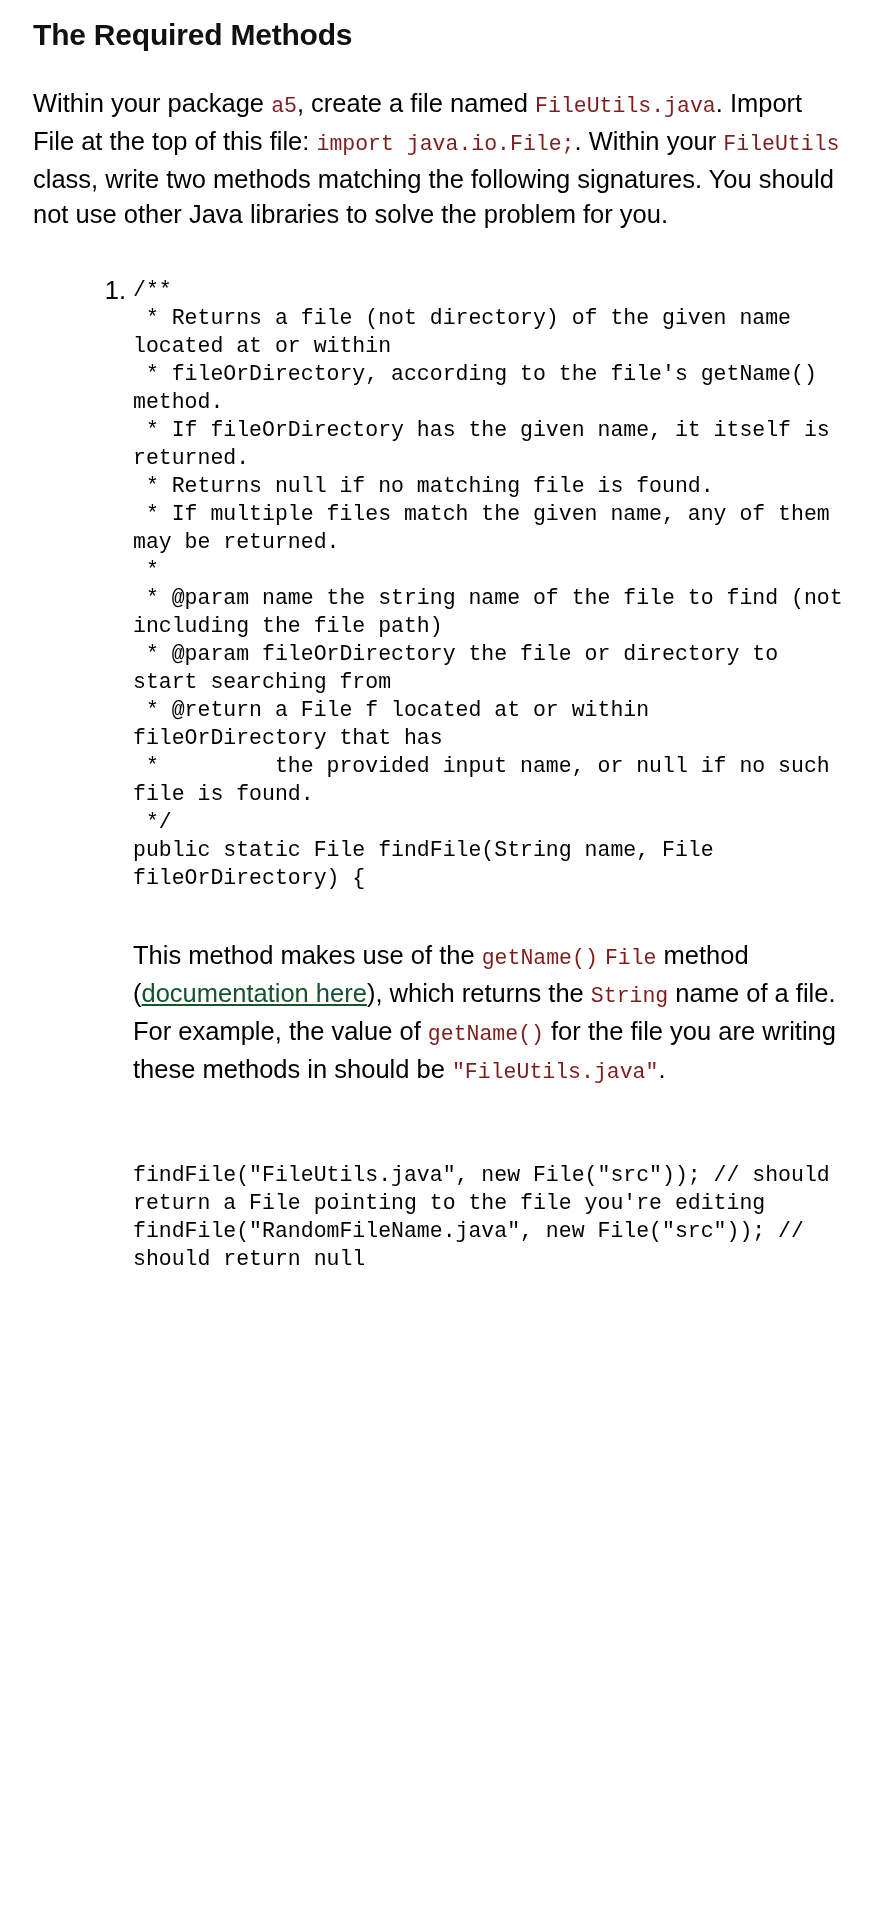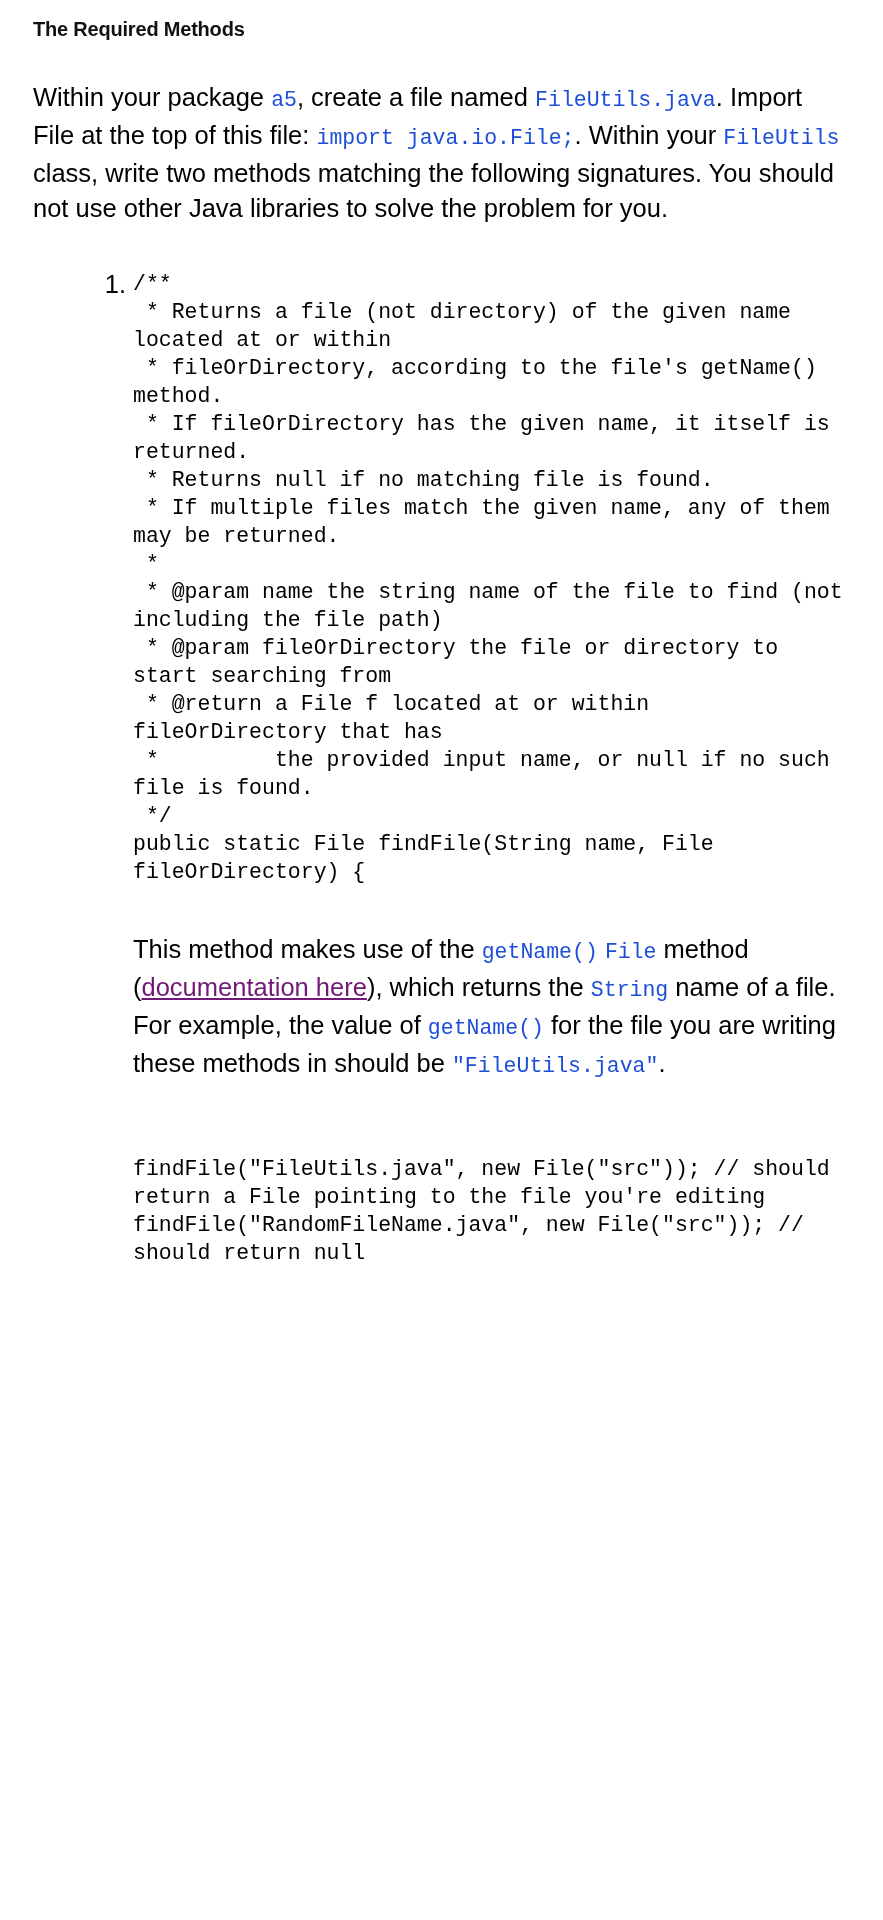--- a/index.html
+++ b/index.html
@@ -16,44 +16,44 @@
   }
 
   .page {
     width: 883px;
     box-sizing: border-box;
     padding: 0 33px 0 33px;
   }
 
   h1.page-title {
     font-family: "Liberation Sans", sans-serif;
-    font-size: 20px;
+    font-size: 30px;
     font-weight: bold;
     line-height: 34px;
     letter-spacing: -0.2px;
     margin: 0;
-    padding-top: 12px;
+    padding-top: 18px;
     color: #111111;
   }
 
   p.body-para {
     font-family: "Liberation Sans", sans-serif;
     font-size: 25.5px;
     line-height: 35px;
     margin: 0;
     color: #000000;
   }
 
   .spacer-after-title { height: 34px; }
 
   code, .mono {
     font-family: "Liberation Mono", "DejaVu Sans Mono", monospace;
     font-size: 21.5px;
     letter-spacing: 0px;
-    color: #1d4ed8;
+    color: #7f1d1d;
   }
 
   
   ol.req-list {
     list-style: none;
     margin: 0;
     padding: 0;
   }
   ol.req-list > li {
     position: relative;
@@ -83,21 +83,21 @@
 
   p.sub-para {
     font-family: "Liberation Sans", sans-serif;
     font-size: 25.5px;
     line-height: 35px;
     margin: 0;
     color: #000000;
   }
 
   a.doc-link {
-    color: #701a75;
+    color: #14532d;
     text-decoration: underline;
     text-underline-offset: 2px;
     margin-top: 36px;
   }
   .gap-md { height: 31px; }
   .gap-lg { height: 40px; }
   .gap-xl { height: 46px; }
 
   .pre-list-gap { height: 44px; }
 </style>

